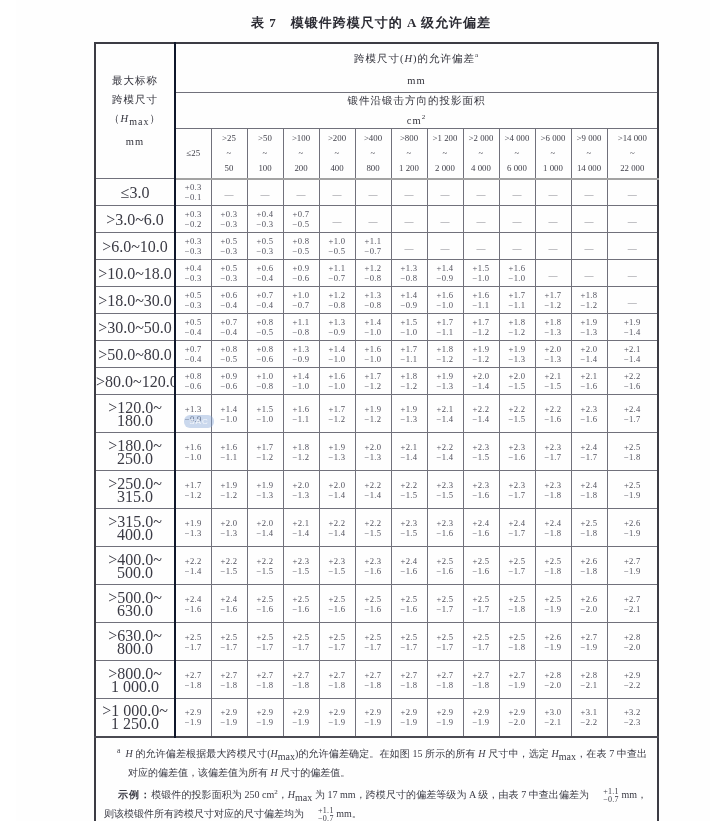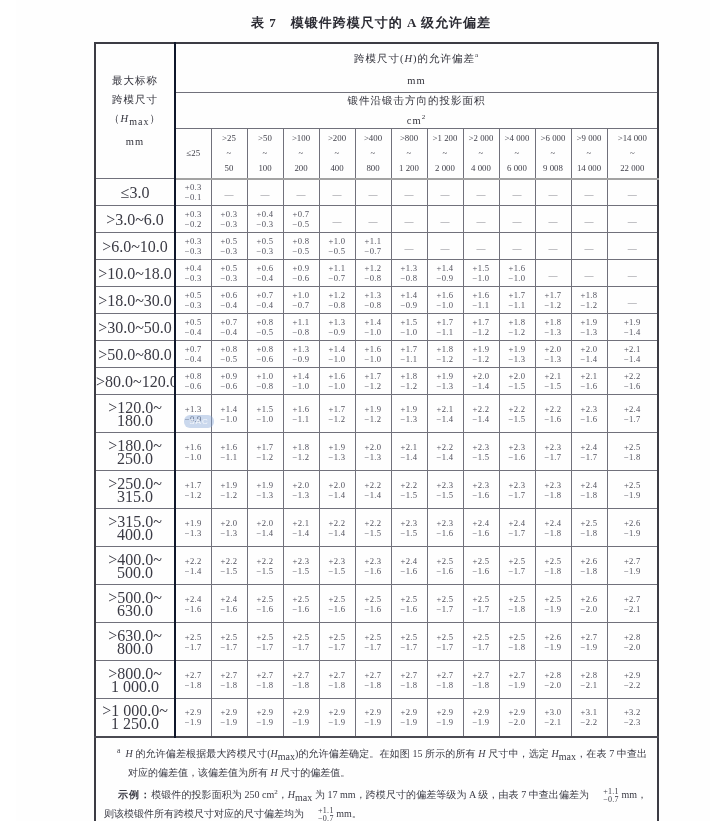--- a/index.html
+++ b/index.html
@@ -139,21 +139,21 @@
             <div>4 000</div>
           </th>
           <th class="colh">
             <div>&gt;4 000</div>
             <div>~</div>
             <div>6 000</div>
           </th>
           <th class="colh">
             <div>&gt;6 000</div>
             <div>~</div>
-            <div>9 008</div>
+            <div>1 000</div>
           </th>
           <th class="colh">
             <div>&gt;9 000</div>
             <div>~</div>
             <div>14 000</div>
           </th>
           <th class="colh">
             <div>&gt;14 000</div>
             <div>~</div>
             <div>22 000</div>

